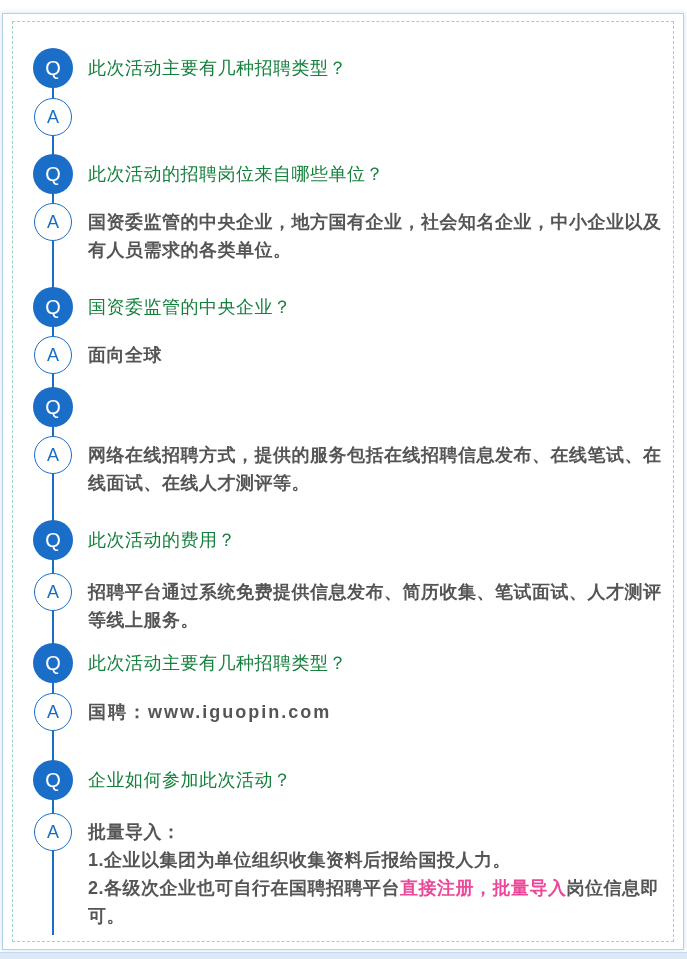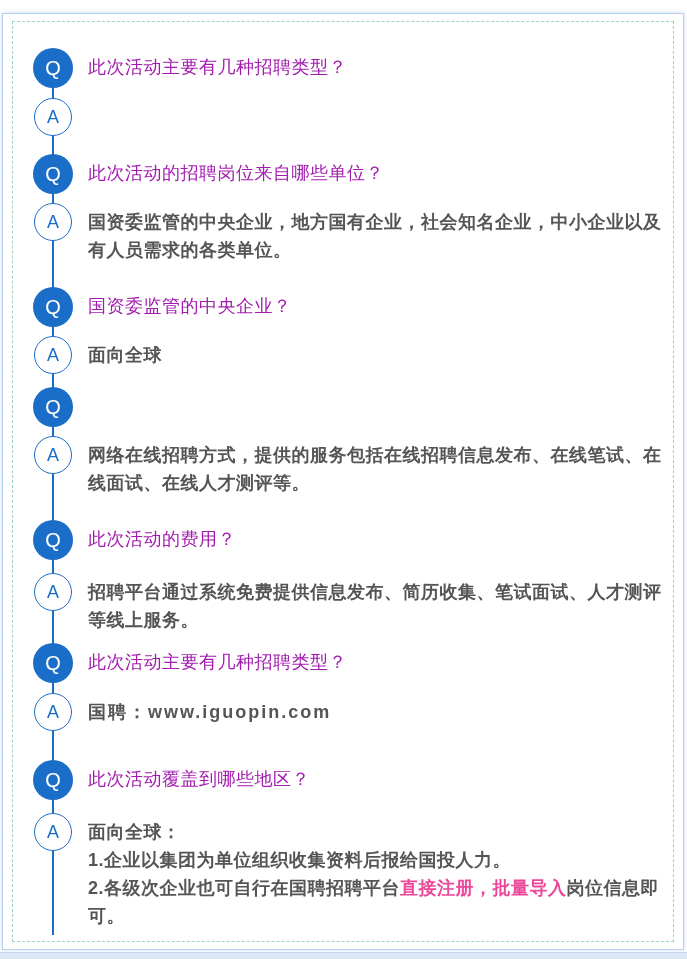--- a/index.html
+++ b/index.html
@@ -66,21 +66,21 @@
     position: relative; z-index: 2;
   }
 
   .row-text {
     margin-left: 15px;
     font-size: 18px;
     line-height: 28px;
     letter-spacing: 0.5px;
     max-width: 578px;
   }
-  .q-text { color: #a21caf; font-weight: 400; font-family: Liberation Mono, monospace; }
+  .q-text { color: #15803d; font-weight: 400; }
   .a-text { color: #555555; font-weight: 700; }
   .a-text.spaced { letter-spacing: 2px; }
 
   .inline-link { color: #ec4899; font-weight: 700; text-decoration: none; cursor: pointer; }
 
   .mb14 { margin-bottom: 14px; }
   .mb15 { margin-bottom: 15px; }
   .mb18 { margin-bottom: 18px; }
   .mb19 { margin-bottom: 19px; }
   .mb24 { margin-bottom: 24px; }
@@ -178,29 +178,29 @@
       <div class="icon-col">
           <div class="a-circle">A</div>
         </div>
       <div class="row-text a-text spaced">国聘：www.iguopin.com</div>
     </div>
 
     <div class="qa-row mb18">
       <div class="icon-col">
           <div class="q-circle">Q</div>
         </div>
-      <div class="row-text q-text">此次活动覆盖到哪些地区？</div>
+      <div class="row-text q-text">企业如何参加此次活动？</div>
     </div>
 
     <div class="qa-row">
       <div class="icon-col">
           <div class="a-circle">A</div>
         </div>
       <div class="row-text a-text">
-        <div>面向全球：</div>
+        <div>批量导入：</div>
         <div>1.企业以集团为单位组织收集资料后报给国投人力。</div>
         <div><span>2.各级次企业也可自行在国聘招聘平台</span><a class="inline-link">直接注册，批量导入</a><span>岗位信息即可。</span></div>
       </div>
     </div>
 
   </div>
 
   <div class="bottom-strip"></div>
 </div>
 

